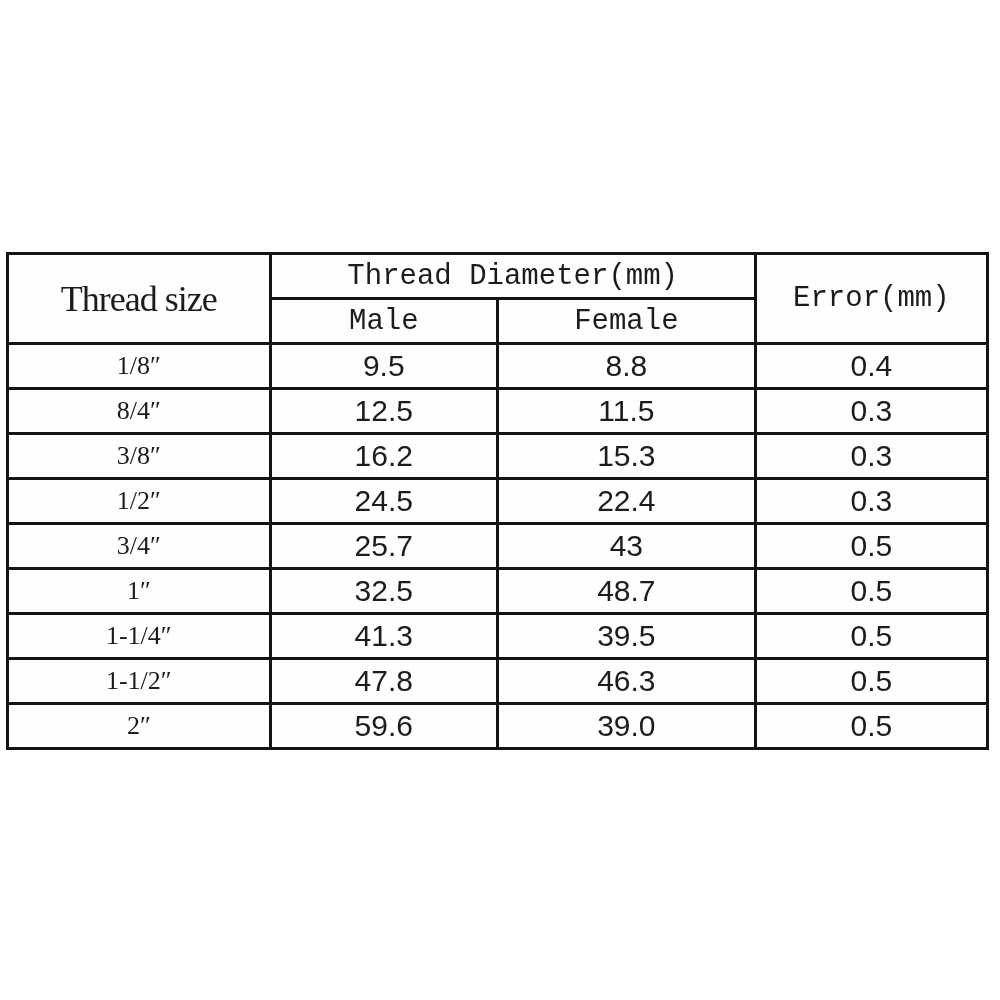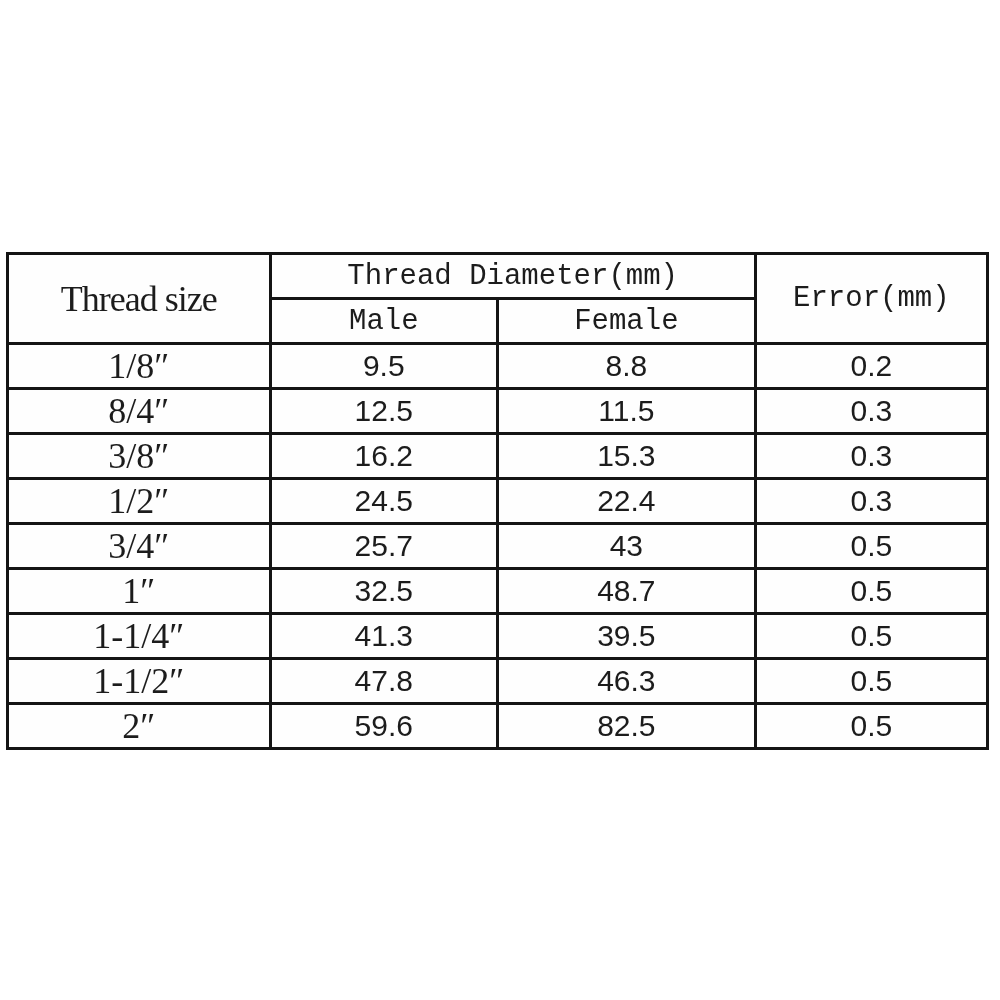--- a/index.html
+++ b/index.html
@@ -53,21 +53,21 @@
     font-family: "Liberation Serif", serif;
     font-size: 36px;
     letter-spacing: -1px;
   }
   .num {
     font-family: Liberation Sans, sans-serif;
     font-size: 30px;
   }
   .sizecell {
     font-family: "Liberation Serif", serif;
-    font-size: 36px;
+    font-size: 26px;
   }
 </style>
 </head>
 <body>
 
 <div class="canvas">
   <table class="spec">
     <colgroup>
       <col class="c1">
         <col class="c2">
@@ -83,21 +83,21 @@
       <tr class="hrow">
         <th class="hdr-mono">Male</th>
         <th class="hdr-mono">Female</th>
       </tr>
     </thead>
     <tbody>
       <tr class="drow">
         <td class="sizecell">1/8″</td>
         <td class="num">9.5</td>
         <td class="num">8.8</td>
-        <td class="num">0.2</td>
+        <td class="num">0.4</td>
       </tr>
       <tr class="drow">
         <td class="sizecell">8/4″</td>
         <td class="num">12.5</td>
         <td class="num">11.5</td>
         <td class="num">0.3</td>
       </tr>
       <tr class="drow">
         <td class="sizecell">3/8″</td>
         <td class="num">16.2</td>
@@ -130,18 +130,18 @@
       </tr>
       <tr class="drow">
         <td class="sizecell">1-1/2″</td>
         <td class="num">47.8</td>
         <td class="num">46.3</td>
         <td class="num">0.5</td>
       </tr>
       <tr class="drow">
         <td class="sizecell">2″</td>
         <td class="num">59.6</td>
-        <td class="num">82.5</td>
+        <td class="num">39.0</td>
         <td class="num">0.5</td>
       </tr>
     </tbody>
   </table>
 </div>
 
 </body></html>

